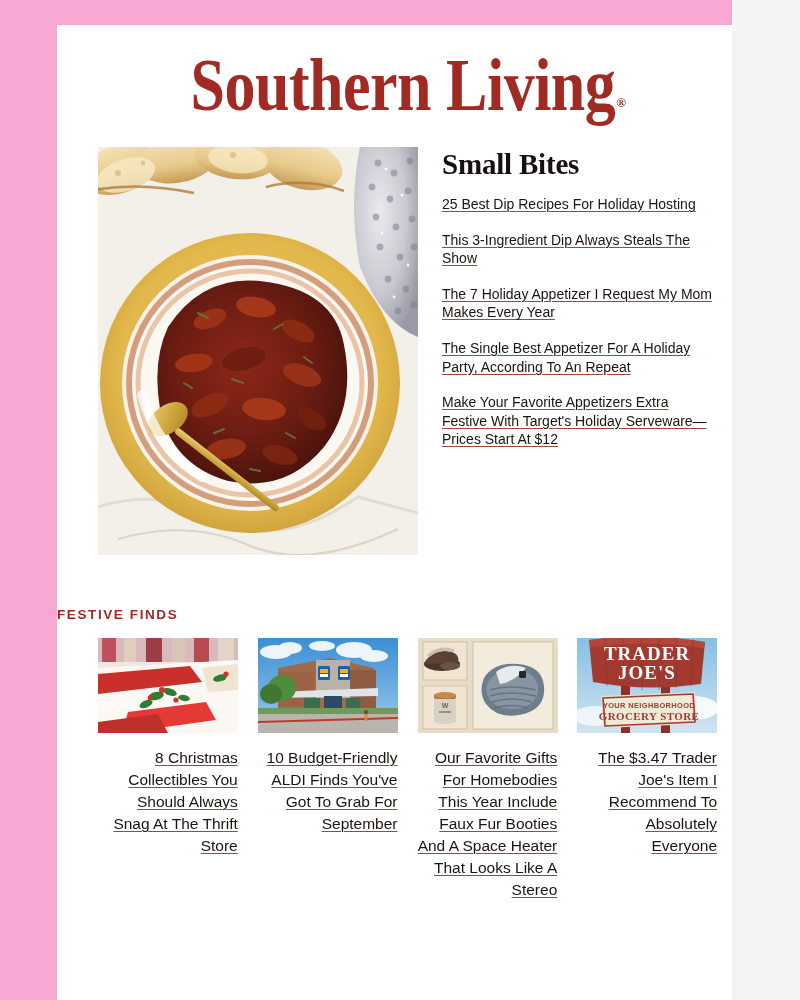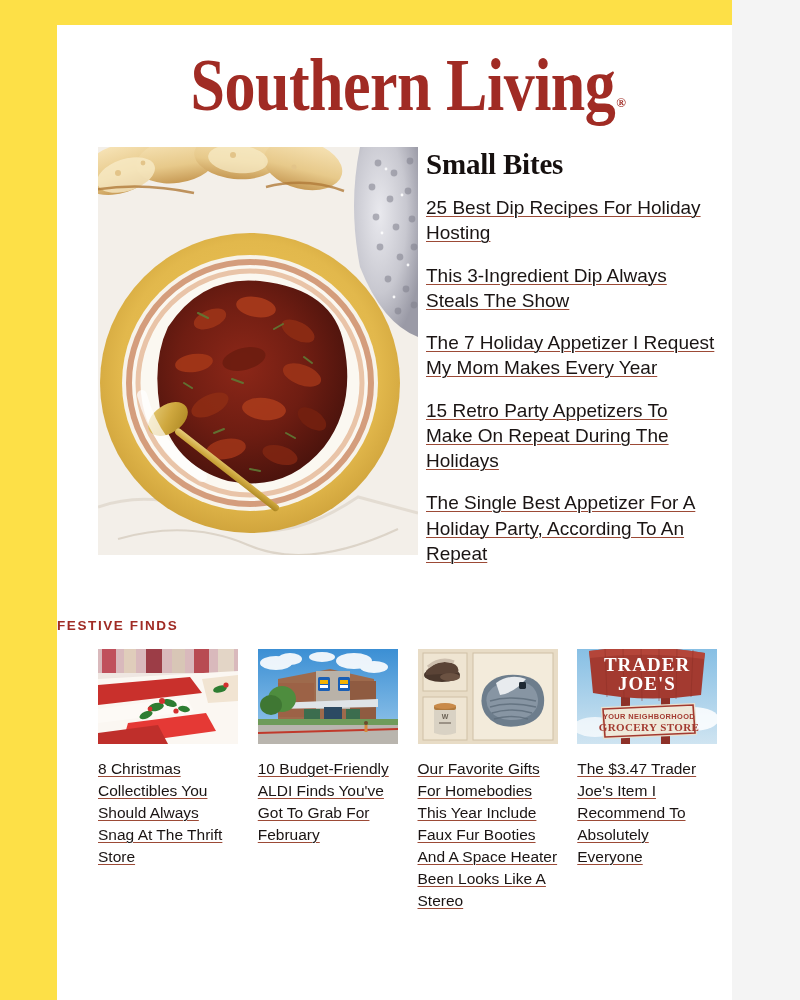--- a/index.html
+++ b/index.html
@@ -6,21 +6,21 @@
   * { box-sizing: border-box; }
   html, body {
     margin: 0; padding: 0;
     width: 800px; height: 1000px;
     background: #f4f4f4;
     font-family: "Liberation Sans", sans-serif;
     -webkit-font-smoothing: antialiased;
   }
   .page {
     width: 732px; height: 1000px;
-    background: #fde047;
+    background: #f9a8d4;
     position: relative;
     overflow: hidden;
   }
   .card {
     position: absolute;
     left: 57px; top: 25px;
     width: 701px;
     min-height: 975px;
     background: #ffffff;
   }
@@ -51,21 +51,21 @@
     left: 1px;
     transform: scaleY(0.85);
     display: inline-block;
   }
 
   
   .hero-row {
     display: flex;
     align-items: flex-start;
     padding: 15px 42px 0 41px;
-    gap: 8px;
+    gap: 24px;
   }
   .hero-img-wrap {
     width: 320px; height: 408px;
     flex: 0 0 320px;
     overflow: hidden;
     position: relative;
     background: #efe9e2;
   }
   .hero-col {
     flex: 1 1 auto;
@@ -79,21 +79,21 @@
     color: #16100f;
     margin: 0 0 14px 0;
     line-height: 1.1;
     letter-spacing: -0.2px;
   }
   .link-list { list-style: none; margin: 0; padding: 0; }
   .link-list li { margin: 0 0 17px 0; }
   .link-list li:last-child { margin-bottom: 0; }
   a.story {
     color: #1a1413;
-    font-size: 19px;
+    font-size: 14px;
     line-height: 1.33;
     text-decoration: underline;
     text-decoration-color: #9c4a36;
     text-underline-offset: 2px;
     text-decoration-thickness: 1px;
     cursor: pointer;
     display: inline;
   }
 
   
@@ -107,21 +107,21 @@
   }
   .ff-row {
     display: flex;
     padding: 0 41px;
     gap: 20px;
     align-items: flex-start;
   }
   .ff-cell {
     flex: 1 1 0;
     min-width: 0;
-    text-align: left;
+    text-align: right;
   }
   .ff-img {
     width: 140px; height: 95px;
     margin: 0 auto 14px auto;
     overflow: hidden;
     position: relative;
     background: #ddd;
   }
   a.ff-link {
     color: #1a1413;
@@ -275,22 +275,22 @@
           </g>
         </svg>
       </div>
 
       <div class="hero-col">
         <h2 class="section-title">Small Bites</h2>
         <ul class="link-list">
           <li><a class="story" href="#">25 Best Dip Recipes For Holiday Hosting</a></li>
           <li><a class="story" href="#">This 3-Ingredient Dip Always Steals The Show</a></li>
           <li><a class="story" href="#">The 7 Holiday Appetizer I Request My Mom Makes Every Year</a></li>
-          <li><a class="story" href="#">15 Retro Party Appetizers To Make On Repeat During The Holidays</a></li>
           <li><a class="story" href="#">The Single Best Appetizer For A Holiday Party, According To An Repeat</a></li>
+          <li><a class="story" href="#">Make Your Favorite Appetizers Extra Festive With Target's Holiday Serveware—Prices Start At $12</a></li>
         </ul>
       </div>
     </div>
 
     <div class="ff-heading">FESTIVE FINDS</div>
 
     <div class="ff-row">
 
       <div class="ff-cell">
         <div class="ff-img">
@@ -370,21 +370,21 @@
             <ellipse cx="13" cy="56" rx="11" ry="10" fill="#3f7733"></ellipse>
 
             <rect x="0" y="70" width="140" height="10" fill="#6f9b5a"></rect>
             <rect x="0" y="76" width="140" height="19" fill="#b9b5ae"></rect>
             <path d="M0 84 L140 80" stroke="#c0392b" stroke-width="2"></path>
 
             <circle cx="108" cy="74" r="2" fill="#6b4a2e"></circle>
             <rect x="106.5" y="76" width="3" height="7" fill="#d4893f"></rect>
           </svg>
         </div>
-        <a class="ff-link" href="#">10 Budget-Friendly ALDI Finds You've Got To Grab For February</a>
+        <a class="ff-link" href="#">10 Budget-Friendly ALDI Finds You've Got To Grab For September</a>
       </div>
 
       <div class="ff-cell">
         <div class="ff-img">
           <svg class="art" viewBox="0 0 140 95" preserveAspectRatio="xMidYMid slice">
             <rect width="140" height="95" fill="#e8dcc6"></rect>
             <rect x="5" y="4" width="44" height="38" fill="#efe5d2" stroke="#cfc0a5"></rect>
             <rect x="5" y="48" width="44" height="43" fill="#efe5d2" stroke="#cfc0a5"></rect>
             <rect x="55" y="4" width="80" height="87" fill="#f3ebdb" stroke="#cfc0a5"></rect>
 
@@ -410,21 +410,21 @@
               <g stroke="#5d6c7a" stroke-width="1.4" fill="none" opacity=".8">
                 <path d="M72 52 Q92 46 118 52"></path>
                   <path d="M72 58 Q92 52 118 58"></path>
                 <path d="M74 64 Q94 58 114 64"></path>
                   <path d="M76 70 Q94 65 110 70"></path>
               </g>
               <rect x="101" y="33" width="7" height="7" rx="1.4" fill="#1f2933"></rect>
             </g>
           </svg>
         </div>
-        <a class="ff-link" href="#">Our Favorite Gifts For Homebodies This Year Include Faux Fur Booties And A Space Heater Been Looks Like A Stereo</a>
+        <a class="ff-link" href="#">Our Favorite Gifts For Homebodies This Year Include Faux Fur Booties And A Space Heater That Looks Like A Stereo</a>
       </div>
 
       <div class="ff-cell">
         <div class="ff-img">
           <svg class="art" viewBox="0 0 140 95" preserveAspectRatio="xMidYMid slice">
             <defs>
               <linearGradient id="sky2" x1="0" y1="0" x2="0" y2="1">
                 <stop offset="0%" stop-color="#87bfe4"></stop>
                 <stop offset="100%" stop-color="#cfe4f1"></stop>
               </linearGradient>

